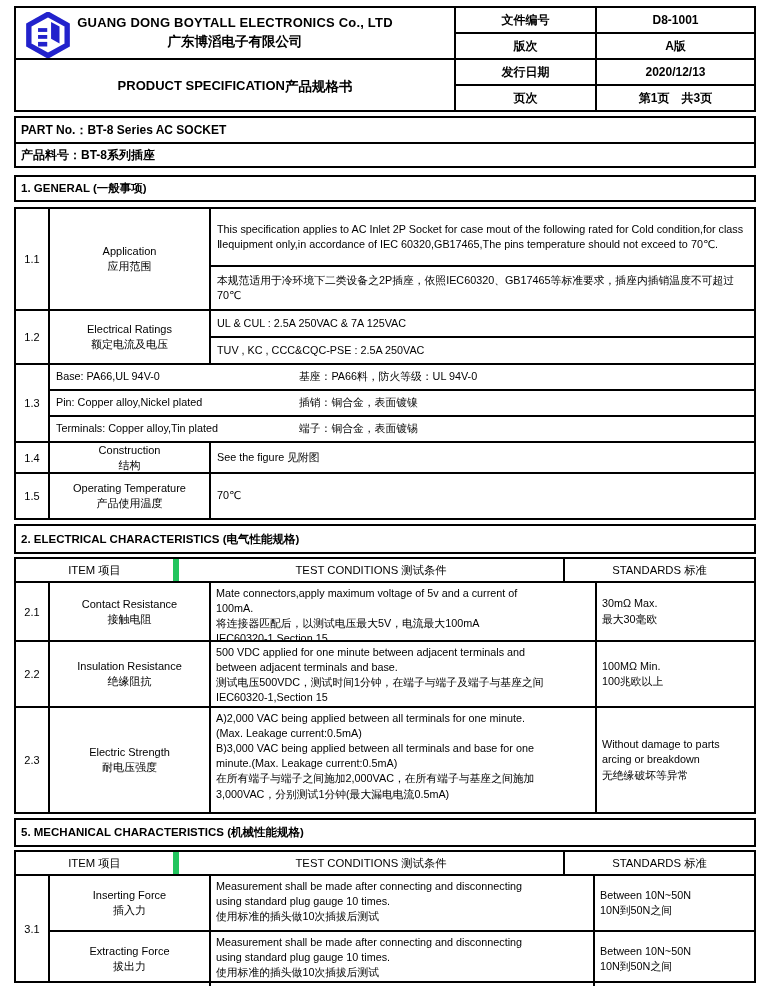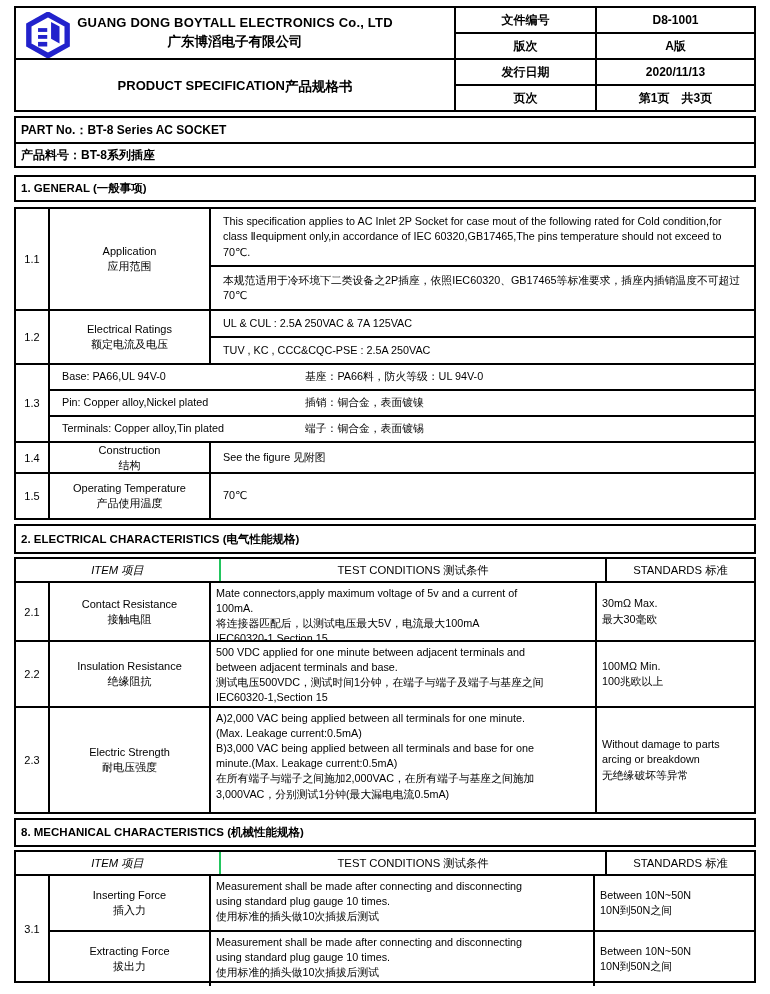--- a/index.html
+++ b/index.html
@@ -42,30 +42,30 @@
   
   .tbox { border: 2px solid #000; }
   .row { display: flex; }
   .row + .row { border-top: 2px solid #000; }
   .cno { width: 34px; border-right: 2px solid #000; display: flex; align-items: center; justify-content: center;
          font-size: 11px; flex-shrink: 0; }
   .citem { width: 161px; border-right: 2px solid #000; display: flex; flex-direction: column;
            align-items: center; justify-content: center; text-align: center; font-size: 11px; line-height: 1.35;
            flex-shrink: 0; padding: 2px; }
   .ccontent { flex: 1; display: flex; flex-direction: column; font-size: 10.8px; line-height: 1.42; }
-  .sub { display: flex; align-items: center; padding: 3px 12px; white-space: pre-line; }
+  .sub { display: flex; align-items: center; padding: 3px 6px; white-space: pre-line; }
   .sub + .sub { border-top: 2px solid #000; }
   .pair { display: flex; align-items: center; }
   .pair .en { width: 243px; flex-shrink: 0; }
   .pair .zh { flex: 1; }
 
   
   .thead { display: flex; height: 22px; font-size: 11.3px; }
   .th { display: flex; align-items: center; justify-content: center; }
-  .th-item { width: 205px; border-right: 2px solid #22c55e; font-style: italic; }
+  .th-item { width: 163px; border-right: 6px solid #22c55e; }
   .th-test { width: 386px; border-right: 2px solid #000; }
   .th-std  { flex: 1; }
   .ctest { width: 386px; border-right: 2px solid #000; padding: 3px 5px; font-size: 10.8px; line-height: 1.4;
            white-space: pre-line; flex-shrink: 0; }
   .cstd  { flex: 1; padding: 12px 5px; font-size: 10.8px; line-height: 1.4; white-space: pre-line;
            display: flex; align-items: center; }
   .mrows { flex: 1; display: flex; flex-direction: column; }
   .mrow { display: flex; flex: 1; }
   .mrow + .mrow { border-top: 2px solid #000; }
 
@@ -98,21 +98,21 @@
       <div class="meta-row">
         <div class="meta-label">文件编号</div>
         <div class="meta-value">D8-1001</div>
       </div>
       <div class="meta-row">
         <div class="meta-label">版次</div>
         <div class="meta-value">A版</div>
       </div>
       <div class="meta-row">
         <div class="meta-label">发行日期</div>
-        <div class="meta-value">2020/11/13</div>
+        <div class="meta-value">2020/12/13</div>
       </div>
       <div class="meta-row">
         <div class="meta-label">页次</div>
         <div class="meta-value">第1页　共3页</div>
       </div>
     </div>
   </div>
 
   <div class="partbox">
     <div class="part-row">PART No.：BT-8 Series AC SOCKET</div>
@@ -225,21 +225,21 @@
 (Max. Leakage current:0.5mA)
 B)3,000 VAC being applied between all terminals and base for one
 minute.(Max. Leakage current:0.5mA)
 在所有端子与端子之间施加2,000VAC，在所有端子与基座之间施加
 3,000VAC，分别测试1分钟(最大漏电电流0.5mA)</div>
       <div class="cstd">Without damage to parts arcing or breakdown
 无绝缘破坏等异常</div>
     </div>
   </div>
 
-  <div class="sec-title gap4" style="height:29px">8. MECHANICAL CHARACTERISTICS  (机械性能规格)</div>
+  <div class="sec-title gap4" style="height:29px">5. MECHANICAL CHARACTERISTICS  (机械性能规格)</div>
   <div class="tbox gap3">
     <div class="row thead">
       <div class="th th-item">ITEM 项目</div>
       <div class="th th-test">TEST CONDITIONS 测试条件</div>
       <div class="th th-std">STANDARDS 标准</div>
     </div>
     <div class="row" style="height:107px">
       <div class="cno">3.1</div>
       <div class="mrows">
         <div class="mrow">

